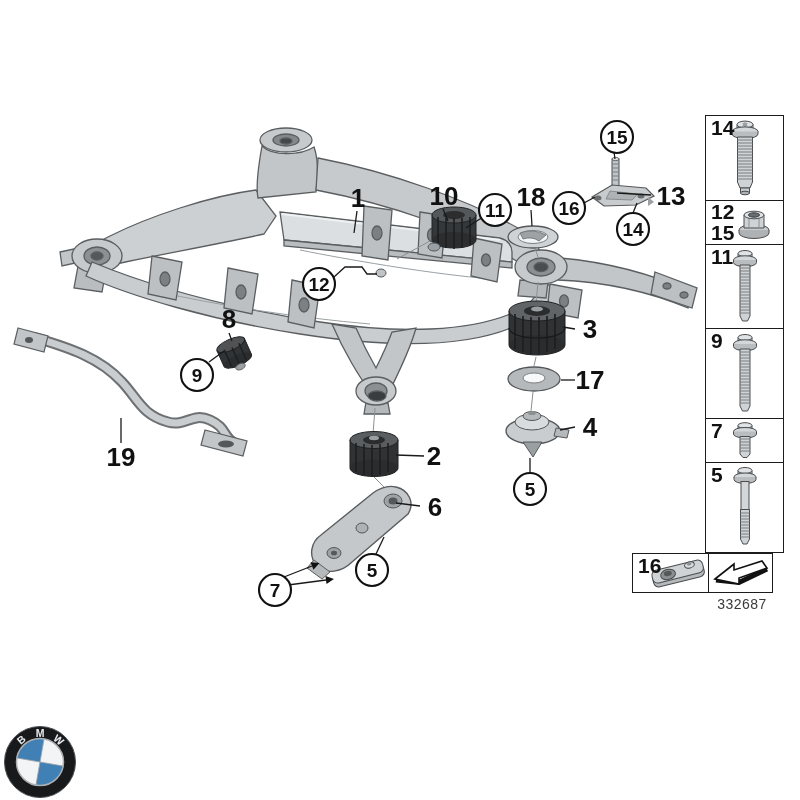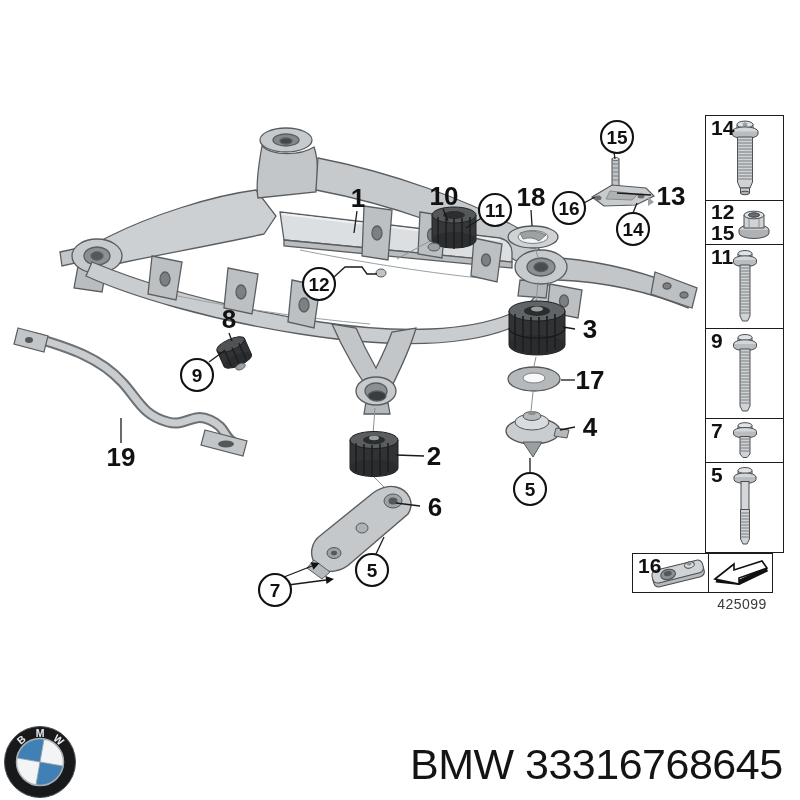--- a/index.html
+++ b/index.html
@@ -384,30 +384,29 @@
         <ellipse cx="44" cy="12" rx="2.4" ry="1.4" fill="#8c9092"></ellipse>
       </g>
     </svg>
   </div>
   <div class="sb-bottom" id="box-arrow">
     <svg width="60" height="34" viewBox="0 0 60 34">
       <path d="M5,24 L28,26.5 L56,13" stroke="#111" stroke-width="5" fill="none"></path>
       <path d="M4,23 L23,8 L23,14 L51,5 L56,12 L28,22 L28,28 Z" fill="#fff" stroke="#111" stroke-width="1.6"></path>
     </svg>
   </div>
-  <div id="drawing-number">425099</div>
+  <div id="drawing-number">332687</div>
 
   <svg id="bmw-logo" width="74" height="74" viewBox="0 0 74 74">
     <circle cx="37" cy="37" r="35.5" fill="#17191b" stroke="#4a4f53" stroke-width="1"></circle>
     <circle cx="37" cy="37" r="23.5" fill="#f2f4f6"></circle>
     <g transform="rotate(10 37 37)">
       <path d="M37,37 L37,13.5 A23.5,23.5 0 0 0 13.5,37 Z" fill="#4080b4"></path>
       <path d="M37,37 L37,60.5 A23.5,23.5 0 0 0 60.5,37 Z" fill="#4080b4"></path>
       <path d="M37,13.5 V60.5 M13.5,37 H60.5" stroke="#9aa2a8" stroke-width="0.8"></path>
     </g>
     <circle cx="37" cy="37" r="23.5" fill="none" stroke="#aab0b4" stroke-width="1.5"></circle>
     <text class="logo-letter" x="18.5" y="18.5" text-anchor="middle" transform="rotate(-40 18.5 15)">B</text>
     <text class="logo-letter" x="37" y="11.5" text-anchor="middle">M</text>
     <text class="logo-letter" x="55.5" y="18.5" text-anchor="middle" transform="rotate(40 55.5 15)">W</text>
   </svg>
-  <div id="footer-part-label">BMW 33316768645</div>
 
 </div>
 
 </body></html>

